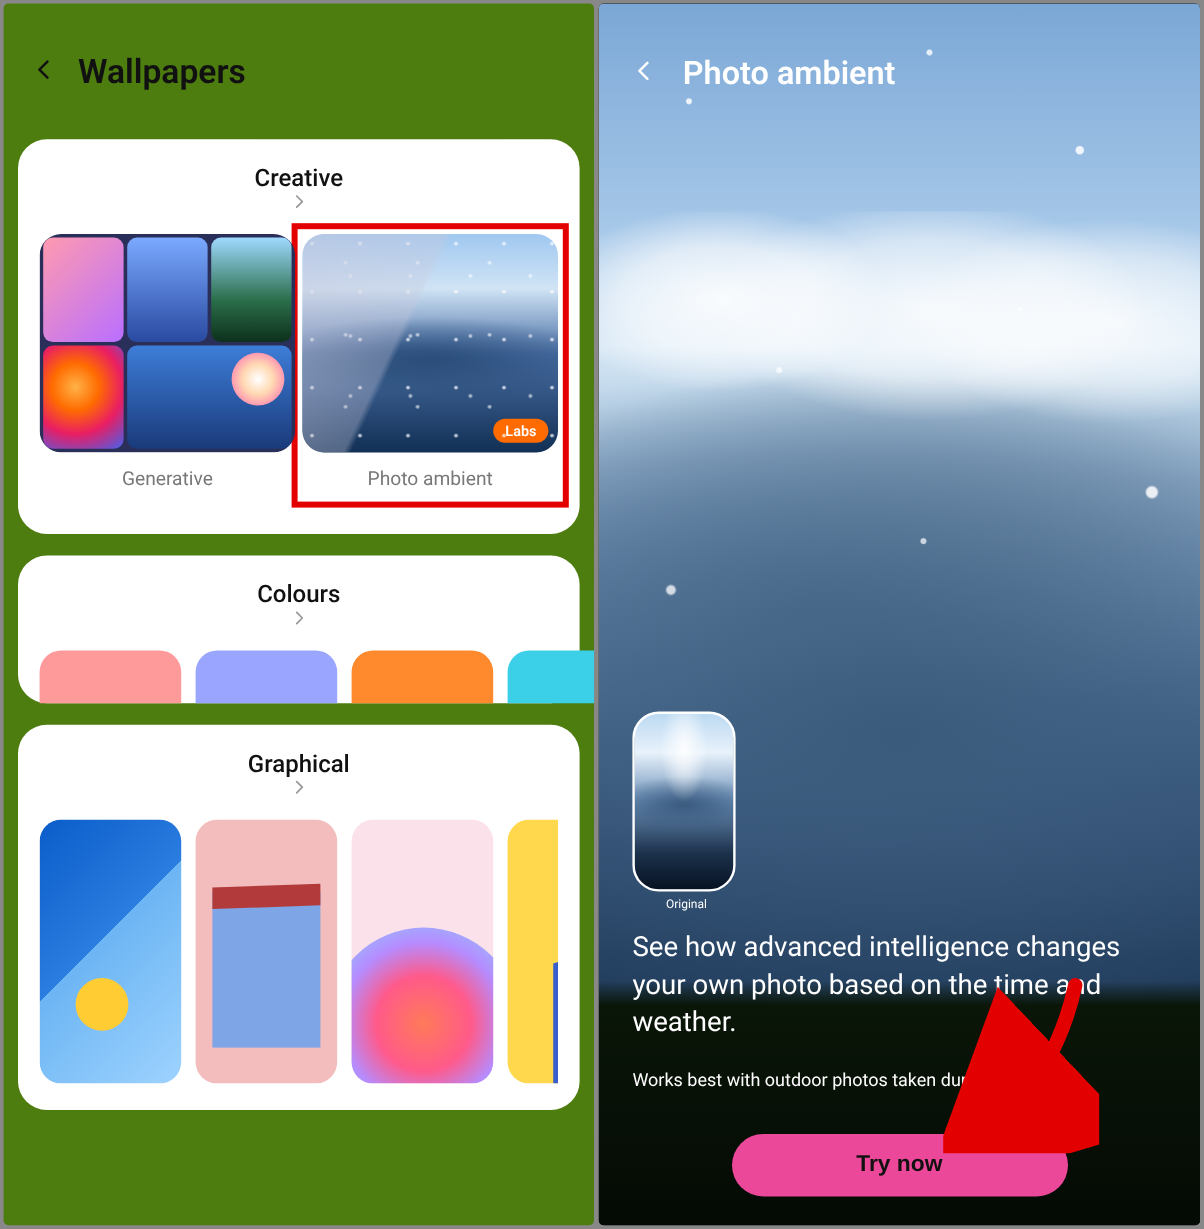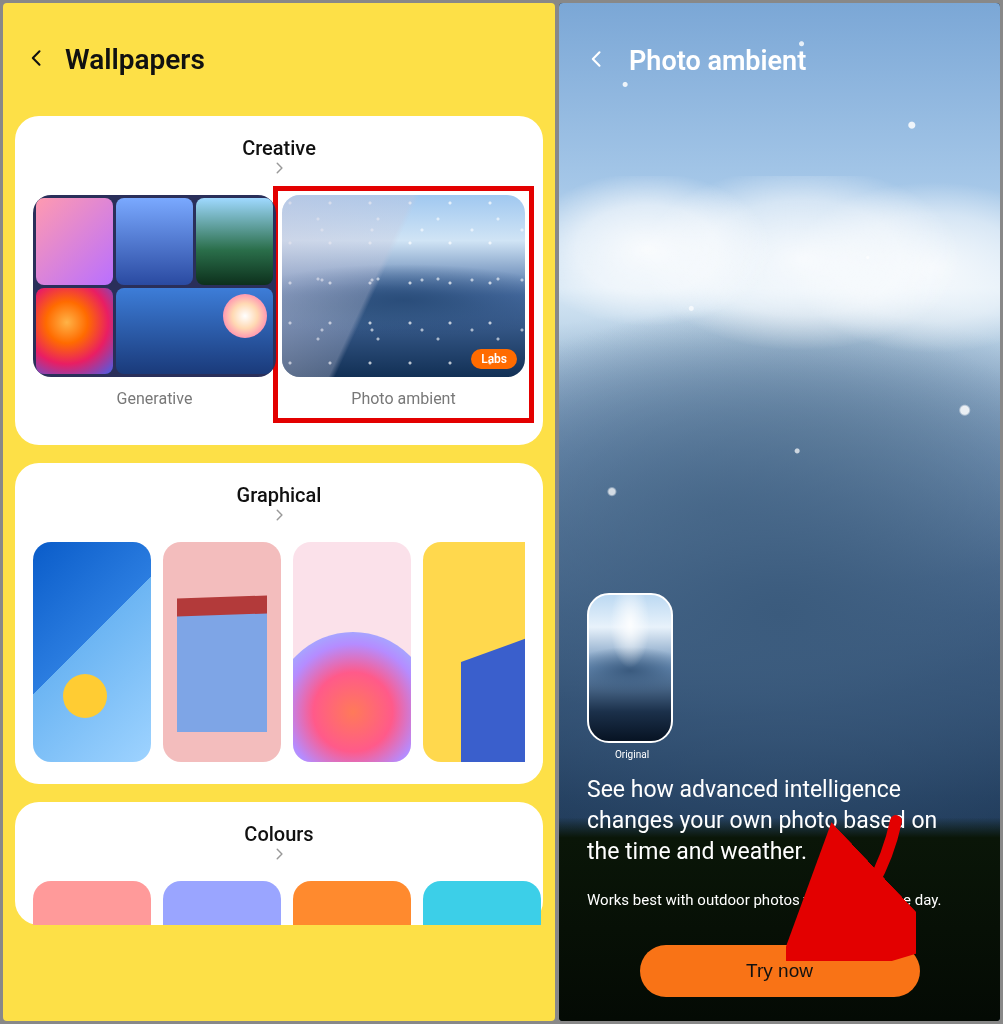--- a/index.html
+++ b/index.html
@@ -13,22 +13,22 @@
     padding: 3px;
   }
   .panel {
     height: 100%;
     border-radius: 4px;
     overflow: hidden;
     position: relative;
   }
   
   .left {
-    width: 552px;
-    background: #fde047;
+    width: 492px;
+    background: #4d7c0f;
   }
   .left-header {
     display: flex;
     align-items: center;
     padding: 40px 24px 40px 24px;
     gap: 18px;
   }
   .back-btn svg { width: 20px; height: 20px; }
   .left-title {
     font-size: 28px;
@@ -246,28 +246,28 @@
     margin-bottom: 24px;
     margin-top: 12px;
   }
   .sub {
     font-size: 15px;
     margin-bottom: 36px;
   }
   .try-btn {
     display: block;
     margin: 0 auto;
-    background: #f97316;
+    background: #ec4899;
     color: #111;
     border: none;
     border-radius: 999px;
     padding: 15px 0;
     width: 280px;
     font-size: 19px;
-    font-weight: 400;
+    font-weight: 700;
     cursor: pointer;
   }
   
   .arrow {
     position: absolute;
     right: 84px;
     bottom: 60px;
     pointer-events: none;
   }
 </style>
@@ -308,51 +308,51 @@
       </div>
       <div class="creative-card highlight">
         <div class="thumb creative-thumb pa-thumb">
           <span class="labs-badge">Labs</span>
         </div>
         <div class="thumb-label">Photo ambient</div>
       </div>
     </div>
   </div>
 
+  <div class="section" style="padding-bottom:0;">
+    <div class="section-head">
+      <div class="section-title">Colours</div>
+      <span class="chev">
+        <svg viewBox="0 0 24 24" fill="none" stroke="currentColor" stroke-width="2.5" stroke-linecap="round" stroke-linejoin="round">
+            <polyline points="9 4 17 12 9 20"></polyline>
+          </svg>
+      </span>
+    </div>
+    <div class="colours-row">
+      <div class="c-swatch cs1"></div>
+      <div class="c-swatch cs2"></div>
+      <div class="c-swatch cs3"></div>
+      <div class="c-swatch cs4"></div>
+    </div>
+  </div>
+
   <div class="section">
     <div class="section-head">
       <div class="section-title">Graphical</div>
       <span class="chev">
         <svg viewBox="0 0 24 24" fill="none" stroke="currentColor" stroke-width="2.5" stroke-linecap="round" stroke-linejoin="round">
             <polyline points="9 4 17 12 9 20"></polyline>
           </svg>
       </span>
     </div>
     <div class="graphical-row">
       <div class="g-thumb g1"></div>
       <div class="g-thumb g2"></div>
       <div class="g-thumb g3"></div>
       <div class="g-thumb g4"></div>
-    </div>
-  </div>
-
-  <div class="section" style="padding-bottom:0;">
-    <div class="section-head">
-      <div class="section-title">Colours</div>
-      <span class="chev">
-        <svg viewBox="0 0 24 24" fill="none" stroke="currentColor" stroke-width="2.5" stroke-linecap="round" stroke-linejoin="round">
-            <polyline points="9 4 17 12 9 20"></polyline>
-          </svg>
-      </span>
-    </div>
-    <div class="colours-row">
-      <div class="c-swatch cs1"></div>
-      <div class="c-swatch cs2"></div>
-      <div class="c-swatch cs3"></div>
-      <div class="c-swatch cs4"></div>
     </div>
   </div>
 </div>
 
 <div class="panel right">
   <div class="bg-scene"></div>
 
   <div class="right-header">
     <span class="back-btn">
       <svg viewBox="0 0 24 24" width="20" height="20" fill="none" stroke="#fff" stroke-width="2.5" stroke-linecap="round" stroke-linejoin="round">

